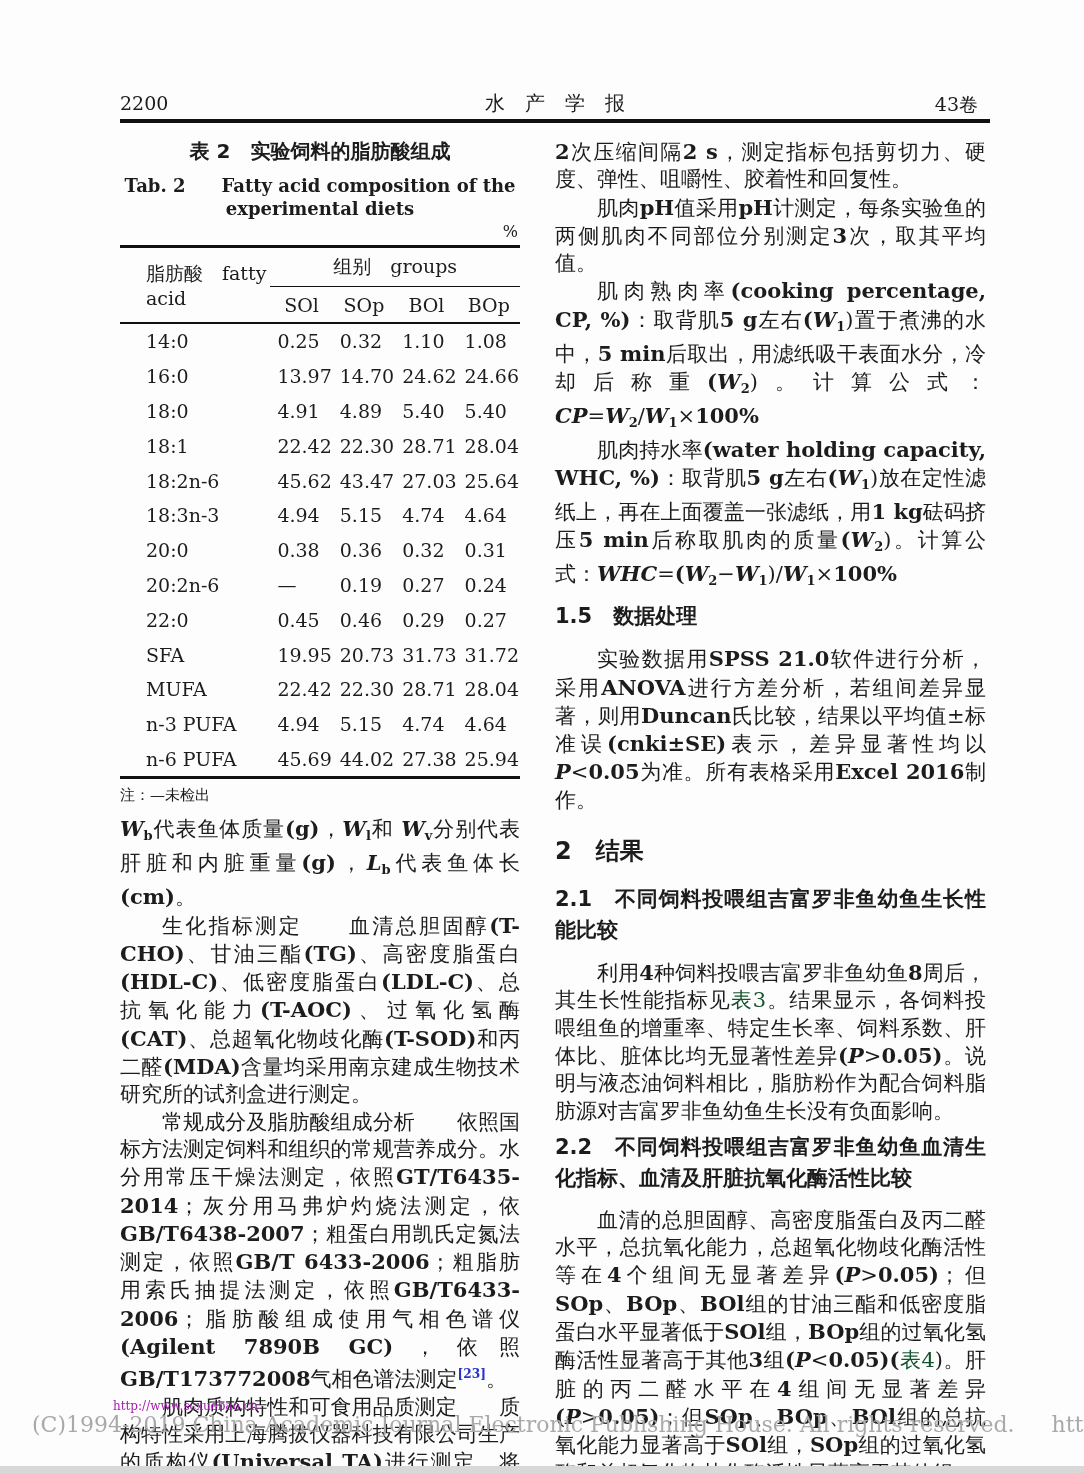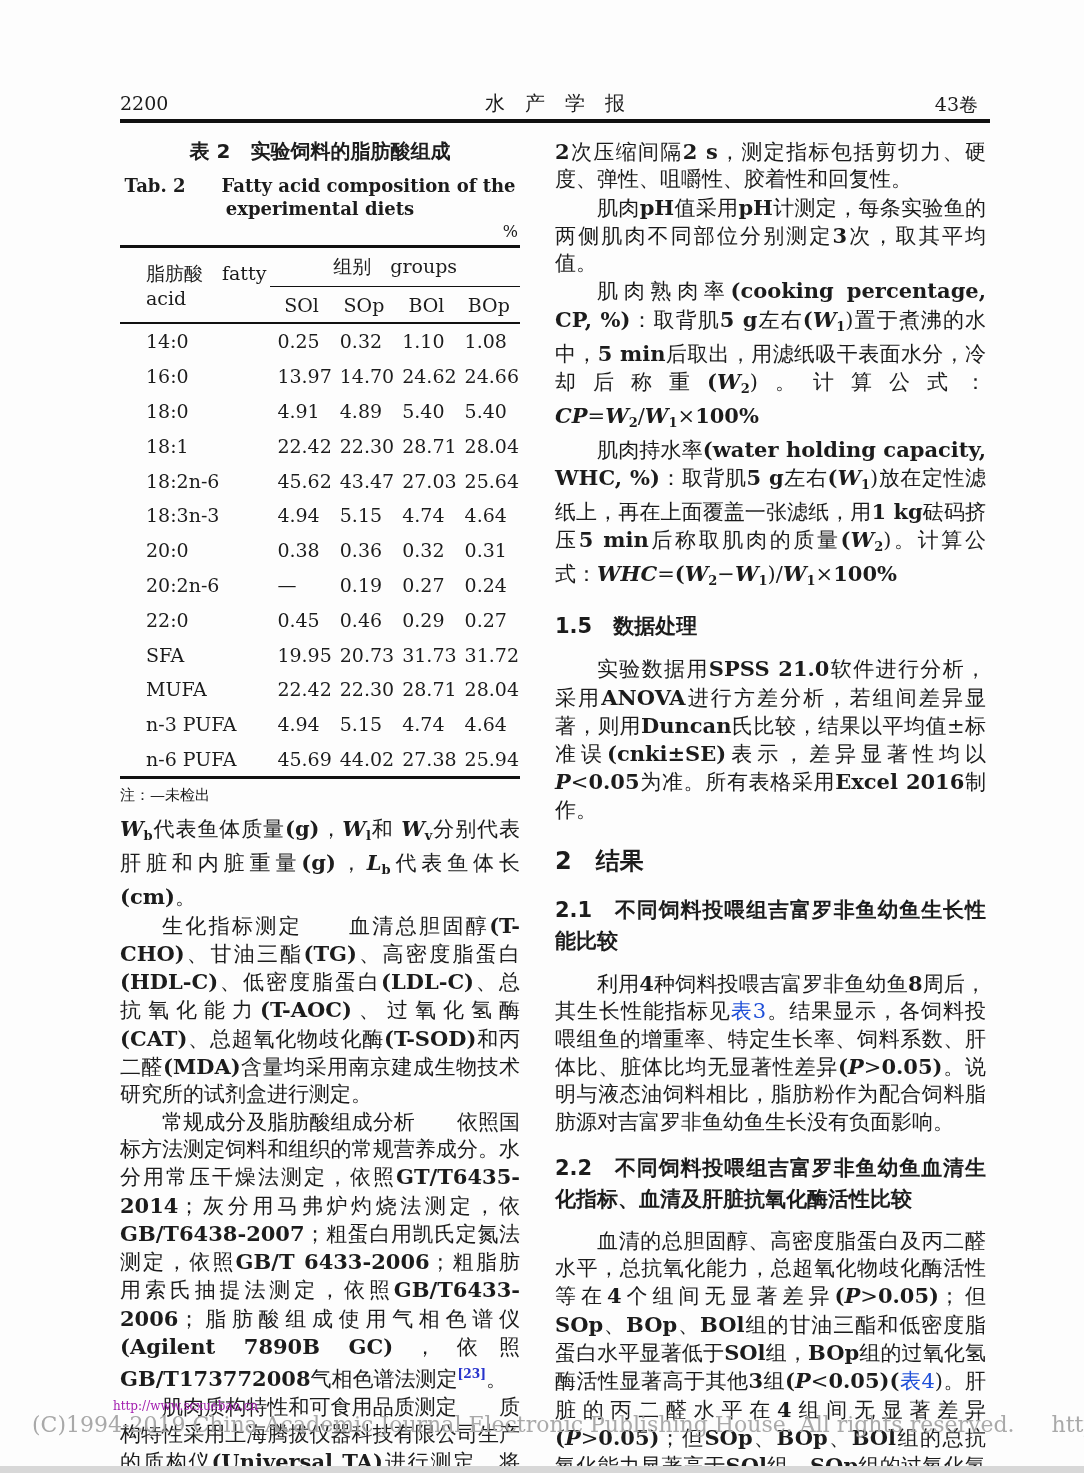--- a/index.html
+++ b/index.html
@@ -35,25 +35,25 @@
   .t-note{font-size:15px;line-height:21px;margin-top:6px;}
   .t-note div{margin:0;}
 
   
   .paras{margin-top:9px;}
   p.body{font-size:21px;line-height:27.3px;text-align:justify;margin:0;}
   p.ind{text-indent:2em;}
   .lat{font-weight:600;}
   .i{font-style:italic;font-weight:600;}
   .sub{font-size:0.62em;vertical-align:-0.28em;font-weight:600;}
-  .link{color:#1d4ed8;margin-top:20px;}
+  .link{color:#14532d;margin-top:20px;}
   .suplink{color:#2733cc;font-size:0.58em;vertical-align:super;font-weight:600;}
 
   
-  .h-minor{font-size:21px;line-height:31px;font-weight:bold;margin:17px 0 13px;text-align:justify;
+  .h-minor{font-size:21px;line-height:31px;font-weight:bold;margin:7px 0 13px;text-align:justify;
            font-family:"DejaVu Sans","Liberation Sans",sans-serif;}
   .h-major{font-size:24px;line-height:33px;font-weight:bold;margin:21px 0 16px;
            font-family:"DejaVu Sans","Liberation Sans",sans-serif;}
 
   
   .f-link{position:absolute;left:113px;top:1399px;font-size:12px;font-weight:normal;color:#a21caf;}
   .f-copy{position:absolute;left:32px;top:1412px;font-size:22px;color:#a9a9a9;white-space:nowrap;}
   .f-cnki{margin-left:30px;color:#a9a9a9;}
 </style>
 </head>

